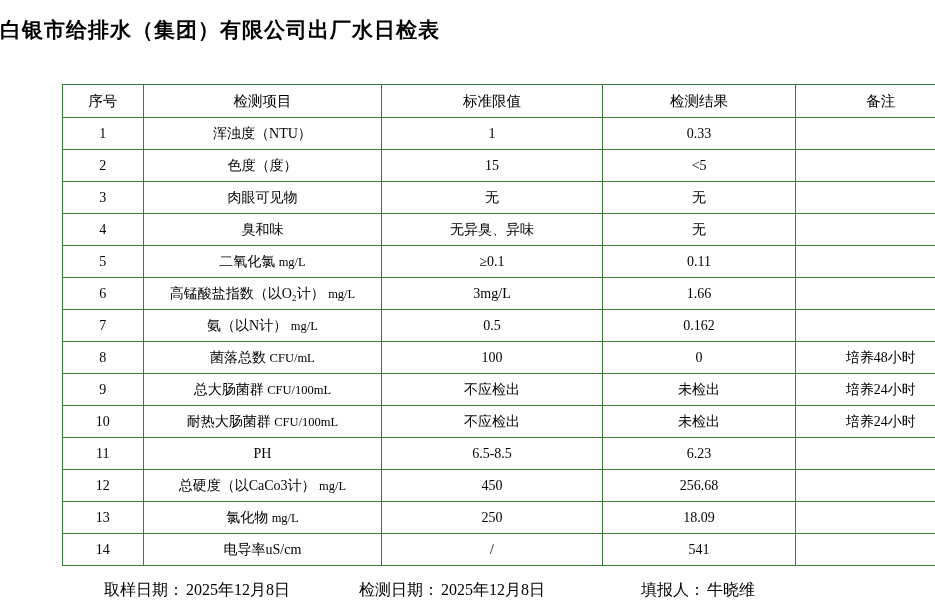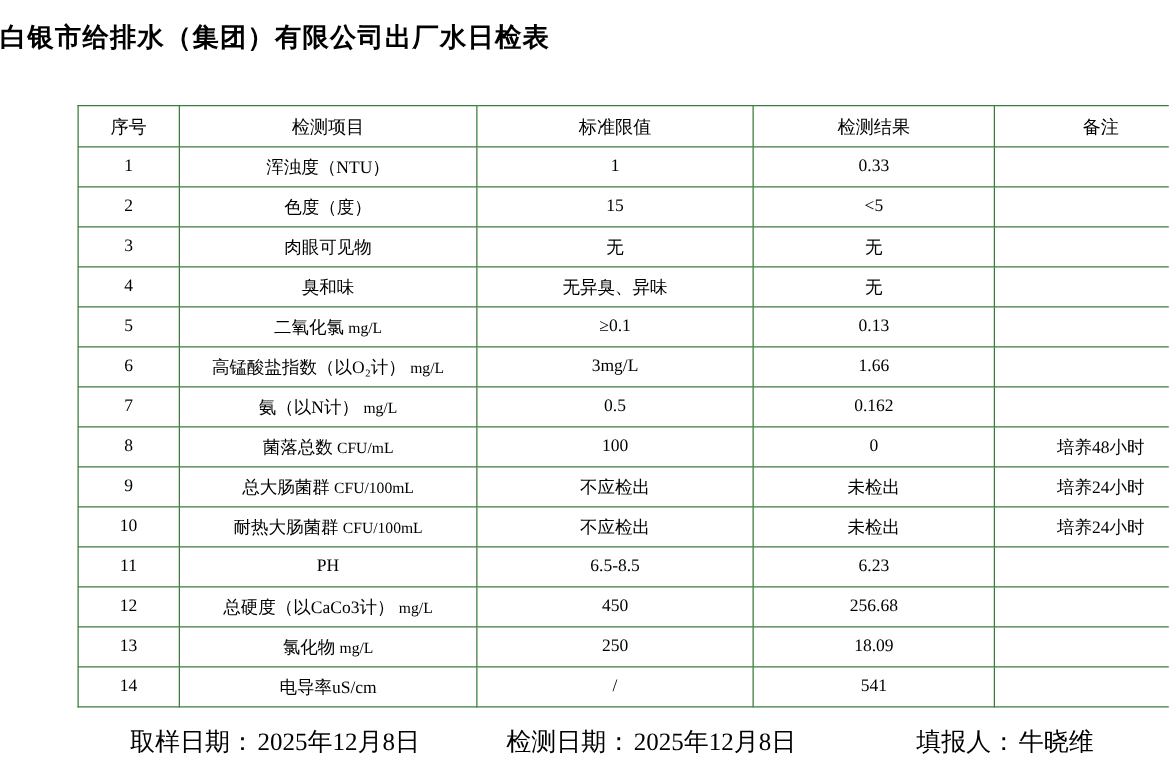--- a/index.html
+++ b/index.html
@@ -59,21 +59,21 @@
   .unit {
     font-size: 12.5px;
     font-family: "Liberation Serif", "DejaVu Serif", serif;
     text-align: center;
   }
   .footer {
     margin-top: 14px;
     padding: 0 70px 0 70px;
     display: flex;
     align-items: flex-start;
-    font-size: 20px;
+    font-size: 16px;
     font-family: "Liberation Serif", "DejaVu Serif", serif;
   }
   .foot-item { white-space: nowrap; }
   .foot-sample { margin-left: 34px; }
   .foot-test { margin-left: 69px; }
   .foot-filler { margin-left: 96px; }
   .foot-value { margin-left: 2px; }
 </style>
 </head>
 <body>
@@ -126,21 +126,21 @@
           <td>4</td>
           <td><span>臭和味</span><span class="unit"></span></td>
           <td>无异臭、异味</td>
           <td>无</td>
           <td></td>
         </tr>
         <tr>
           <td>5</td>
           <td><span>二氧化氯</span> <span class="unit">mg/L</span></td>
           <td>≥0.1</td>
-          <td>0.13</td>
+          <td>0.11</td>
           <td></td>
         </tr>
         <tr>
           <td>6</td>
           <td><span>高锰酸盐指数（以O₂计）</span> <span class="unit">mg/L</span></td>
           <td>3mg/L</td>
           <td>1.66</td>
           <td></td>
         </tr>
         <tr>

